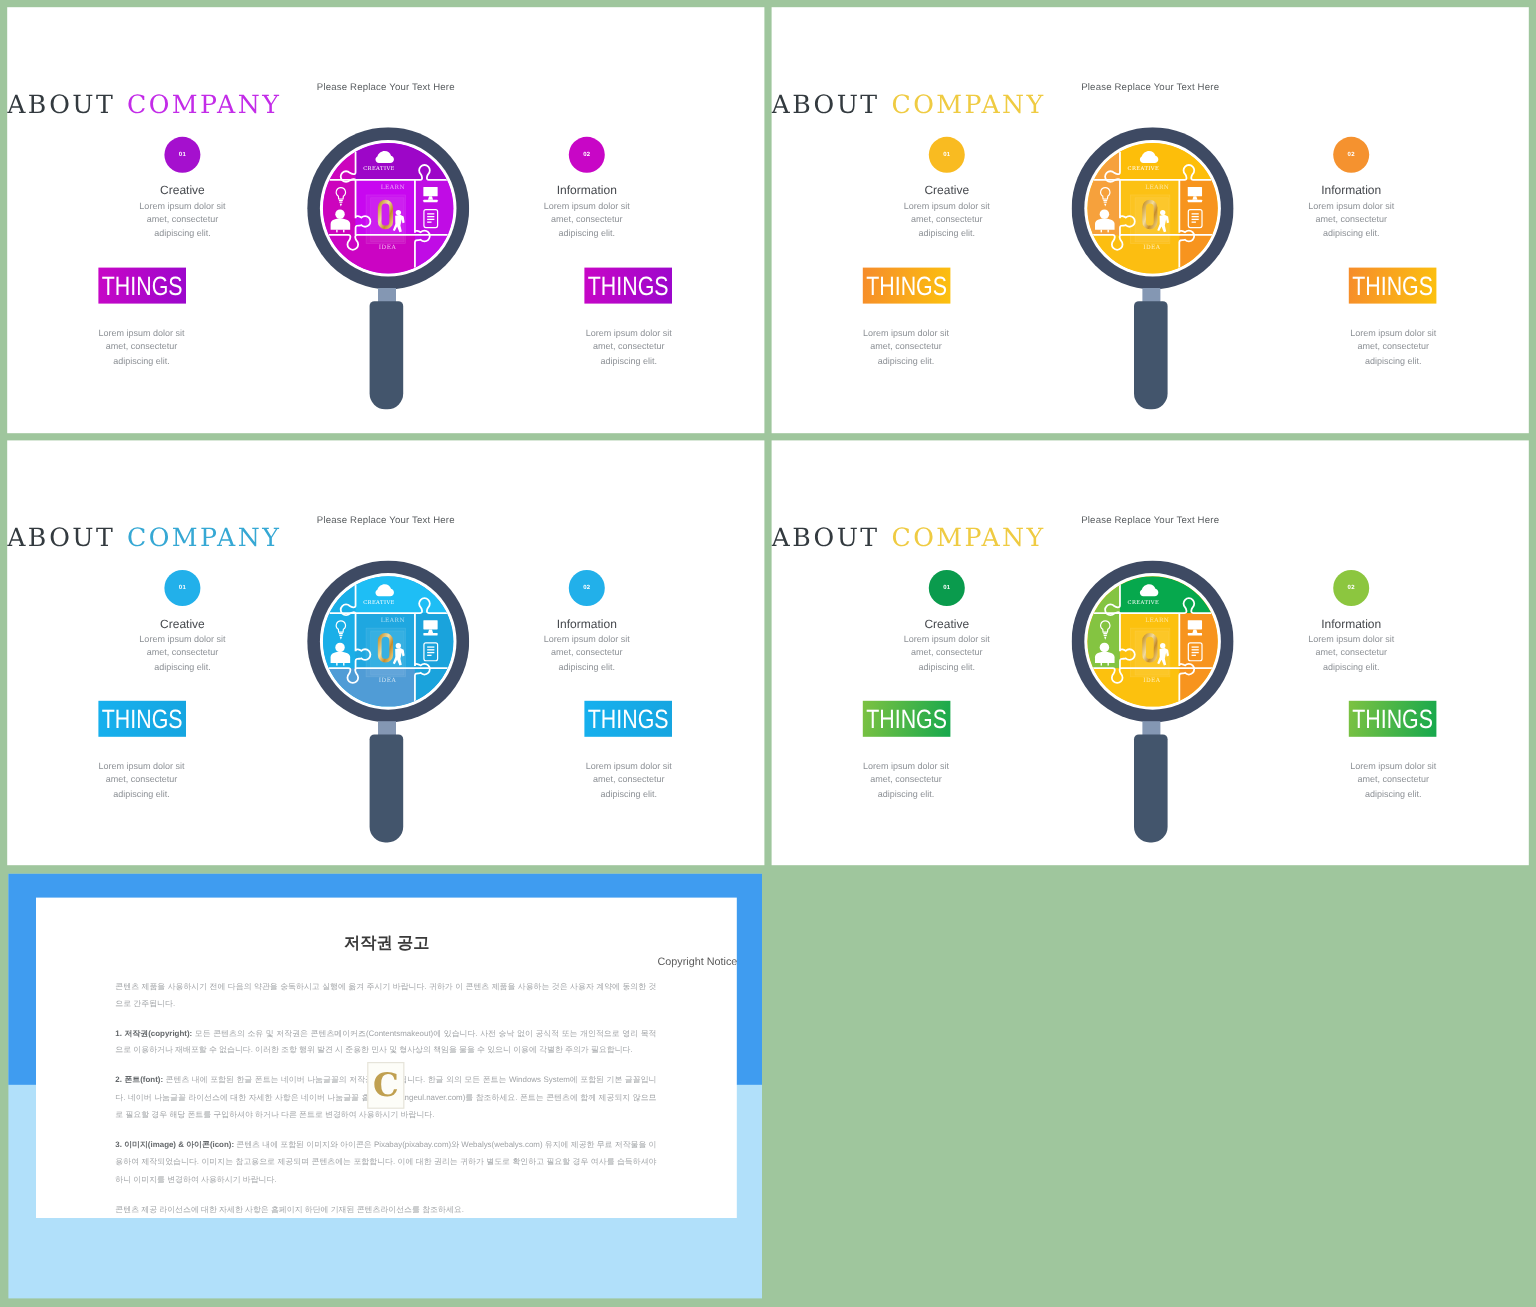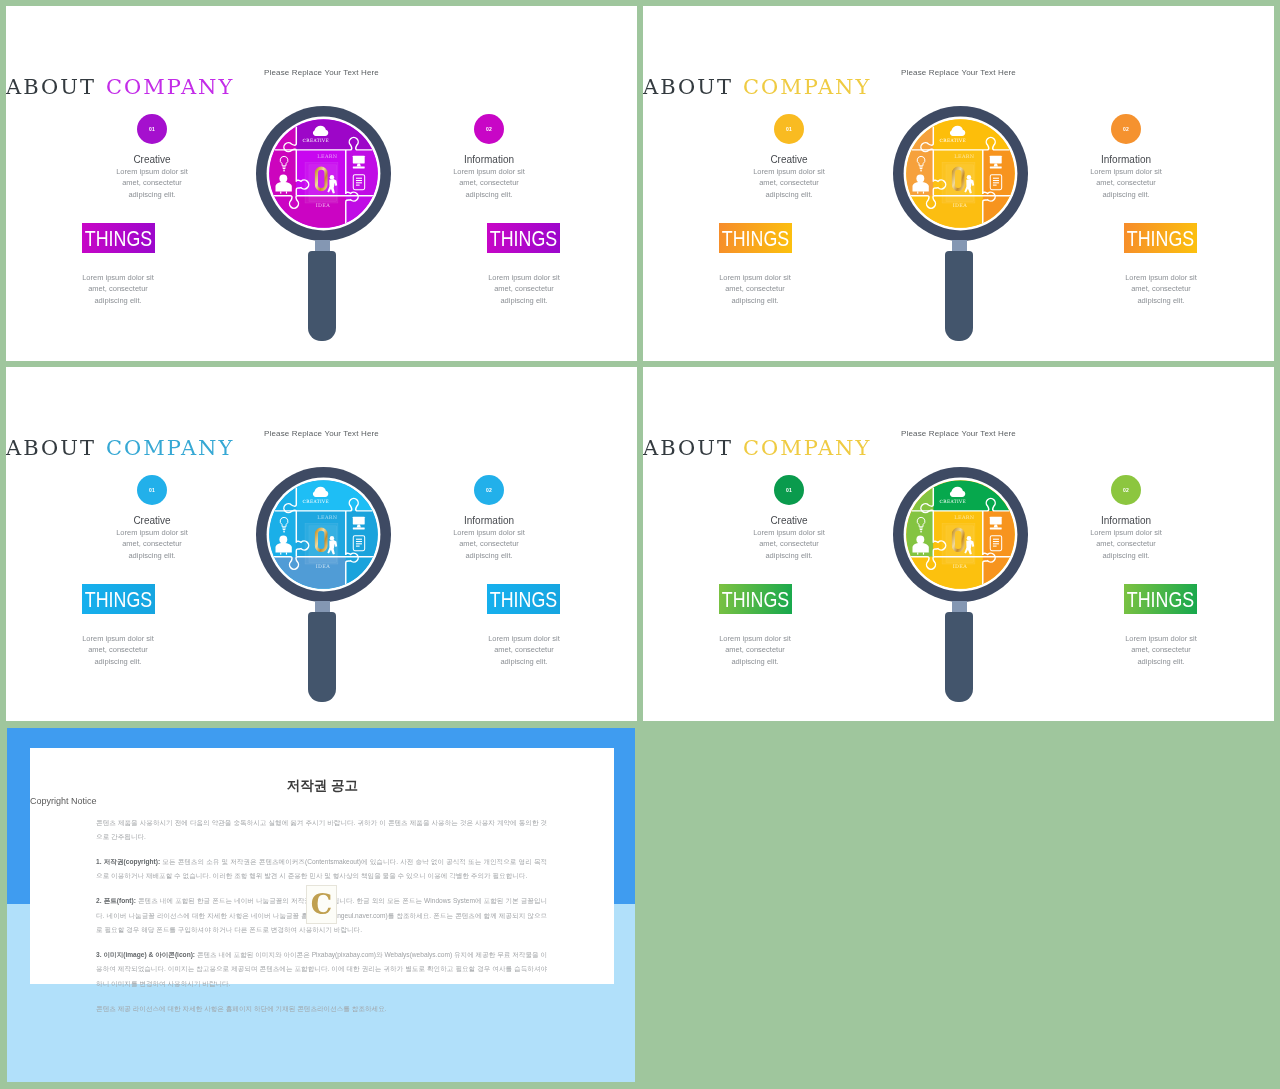--- a/index.html
+++ b/index.html
@@ -38,23 +38,23 @@
       color:#fff;font-size:22px;line-height:22px;font-weight:400;padding-top:2px;
       transform:scaleX(.81);transform-origin:center;box-sizing:border-box;}
     .foot{position:absolute;width:76px;text-align:center;font-size:7.5px;line-height:11.4px;color:#8d9196;}
 
   
   .glass{position:absolute;}
 
   
   .cbg{position:absolute;left:6.6px;top:0px;width:628.2px;height:353.6px;background:#b1e0fa;}
   .cbar{position:absolute;left:6.6px;top:0.1px;width:628.2px;height:176.3px;background:#3f9cf0;}
-  .cpaper{position:absolute;left:30.1px;top:19.7px;width:584.4px;height:236px;background:#fff;}
+  .cpaper{position:absolute;left:30.1px;top:19.7px;width:584.4px;height:267px;background:#fff;}
   .ctitle{position:absolute;left:0;top:31px;width:100%;text-align:center;font-size:13.5px;font-weight:700;color:#3b3b3b;line-height:14px;}
-  .csub{position:absolute;left:0;top:48px;width:100%;text-align:left;font-size:9px;color:#5a5a5a;line-height:10px;}
+  .csub{position:absolute;left:0;top:48px;width:100%;text-align:right;font-size:9px;color:#5a5a5a;line-height:10px;}
   .cbody{position:absolute;left:66px;top:68px;width:451px;font-size:6.6px;line-height:14.4px;color:#a0a3a6;text-align:justify;}
   .cbody p{margin:0 0 10.5px 0;}
   .cbody b{color:#63676a;font-weight:700;}
   .cmark{position:absolute;left:275.5px;top:137.4px;width:31.8px;height:38.8px;background:#fdfdf8;border:1px solid #e6e4da;box-sizing:border-box;
          display:flex;align-items:center;justify-content:center;font-family:"DejaVu Serif",serif;font-weight:700;font-size:27px;line-height:27px;color:#c0a050;}
 </style>
 </head>
 <body>
 
 <div class="deck">

